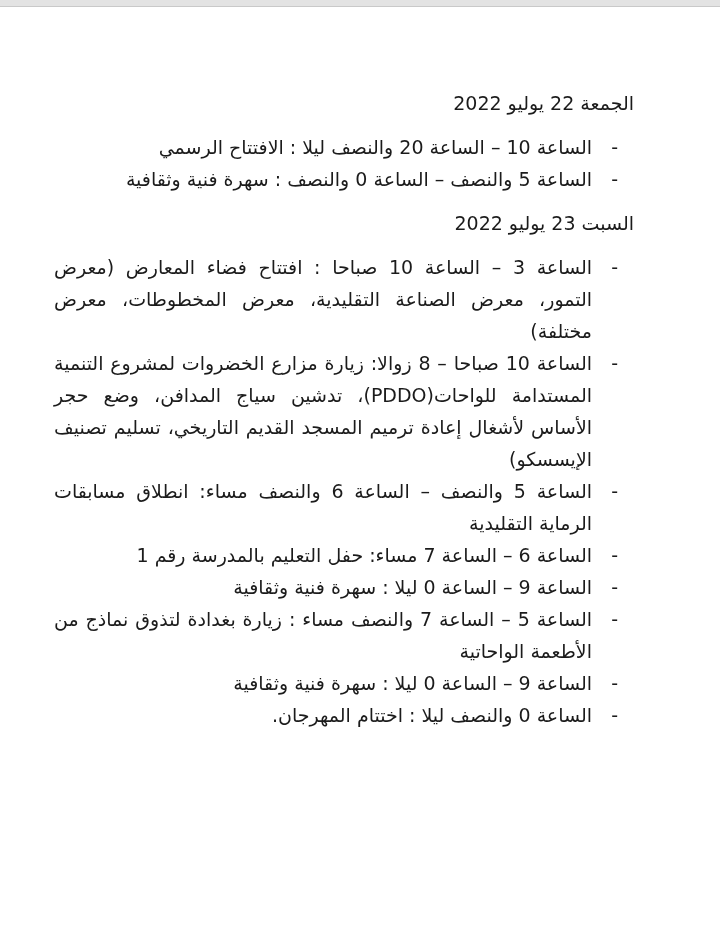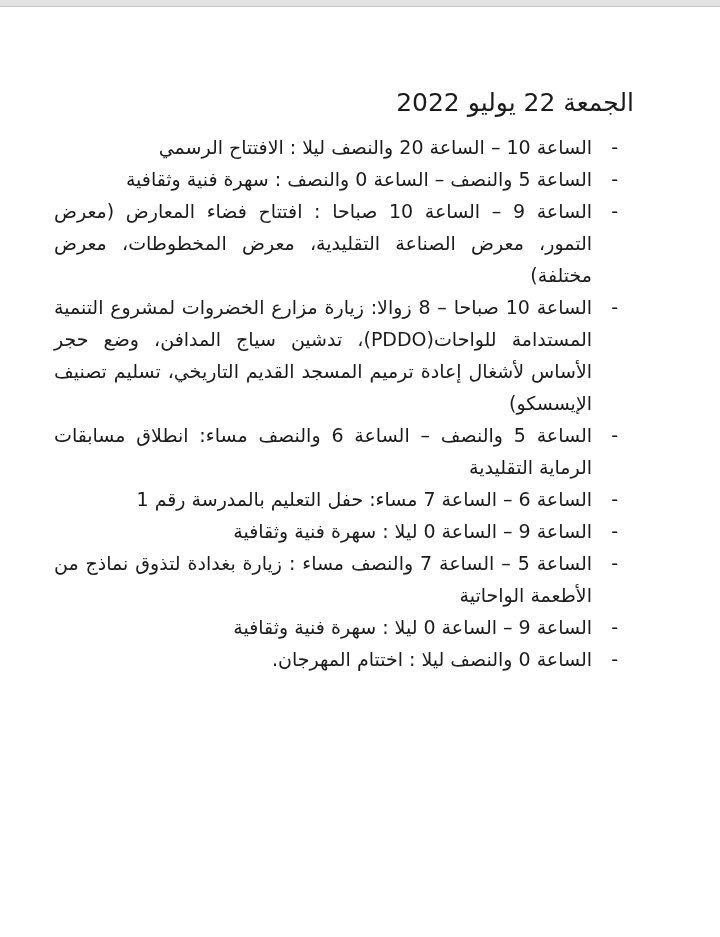--- a/index.html
+++ b/index.html
@@ -21,21 +21,21 @@
     border-bottom: 1px solid #c9c9c9;
   }
   .content {
     direction: rtl;
     padding: 80px 86px 0 54px;
     font-size: 19px;
     line-height: 32px;
   }
   .day-section { margin: 0; }
   .day-heading {
-    font-size: 25px;
+    font-size: 19px;
     font-weight: 400;
     margin: 12px 0 12px 0;
     text-align: right;
   }
   .day-section:first-child .day-heading { margin-top: 0; }
   .events {
     list-style: none;
     margin: 0;
     padding: 0 16px 0 0;
   }
@@ -67,24 +67,25 @@
   </li>
 
   <li class="event">
     <span class="dash">-</span>
     <span class="event-text">الساعة 5 والنصف – الساعة 0 والنصف : سهرة فنية وثقافية</span>
   </li>
 </ul>
   </section>
 
   <section class="day-section">
+    <h2 class="day-heading">السبت 23 يوليو 2022</h2>
     <ul class="events">
   <li class="event">
     <span class="dash">-</span>
-    <span class="event-text">الساعة 9 – الساعة 10 صباحا : افتتاح فضاء المعارض (معرض التمور، معرض الصناعة التقليدية، معرض المخطوطات، معرض مختلفة)</span>
+    <span class="event-text">الساعة 3 – الساعة 10 صباحا : افتتاح فضاء المعارض (معرض التمور، معرض الصناعة التقليدية، معرض المخطوطات، معرض مختلفة)</span>
   </li>
 
   <li class="event">
     <span class="dash">-</span>
     <span class="event-text">الساعة 10 صباحا – 8 زوالا: زيارة مزارع الخضروات لمشروع التنمية المستدامة للواحات(PDDO)، تدشين سياج المدافن، وضع حجر الأساس لأشغال إعادة ترميم المسجد القديم التاريخي، تسليم تصنيف الإيسسكو)</span>
   </li>
 
   <li class="event">
     <span class="dash">-</span>
     <span class="event-text">الساعة 5 والنصف – الساعة 6 والنصف مساء: انطلاق مسابقات الرماية التقليدية</span>

